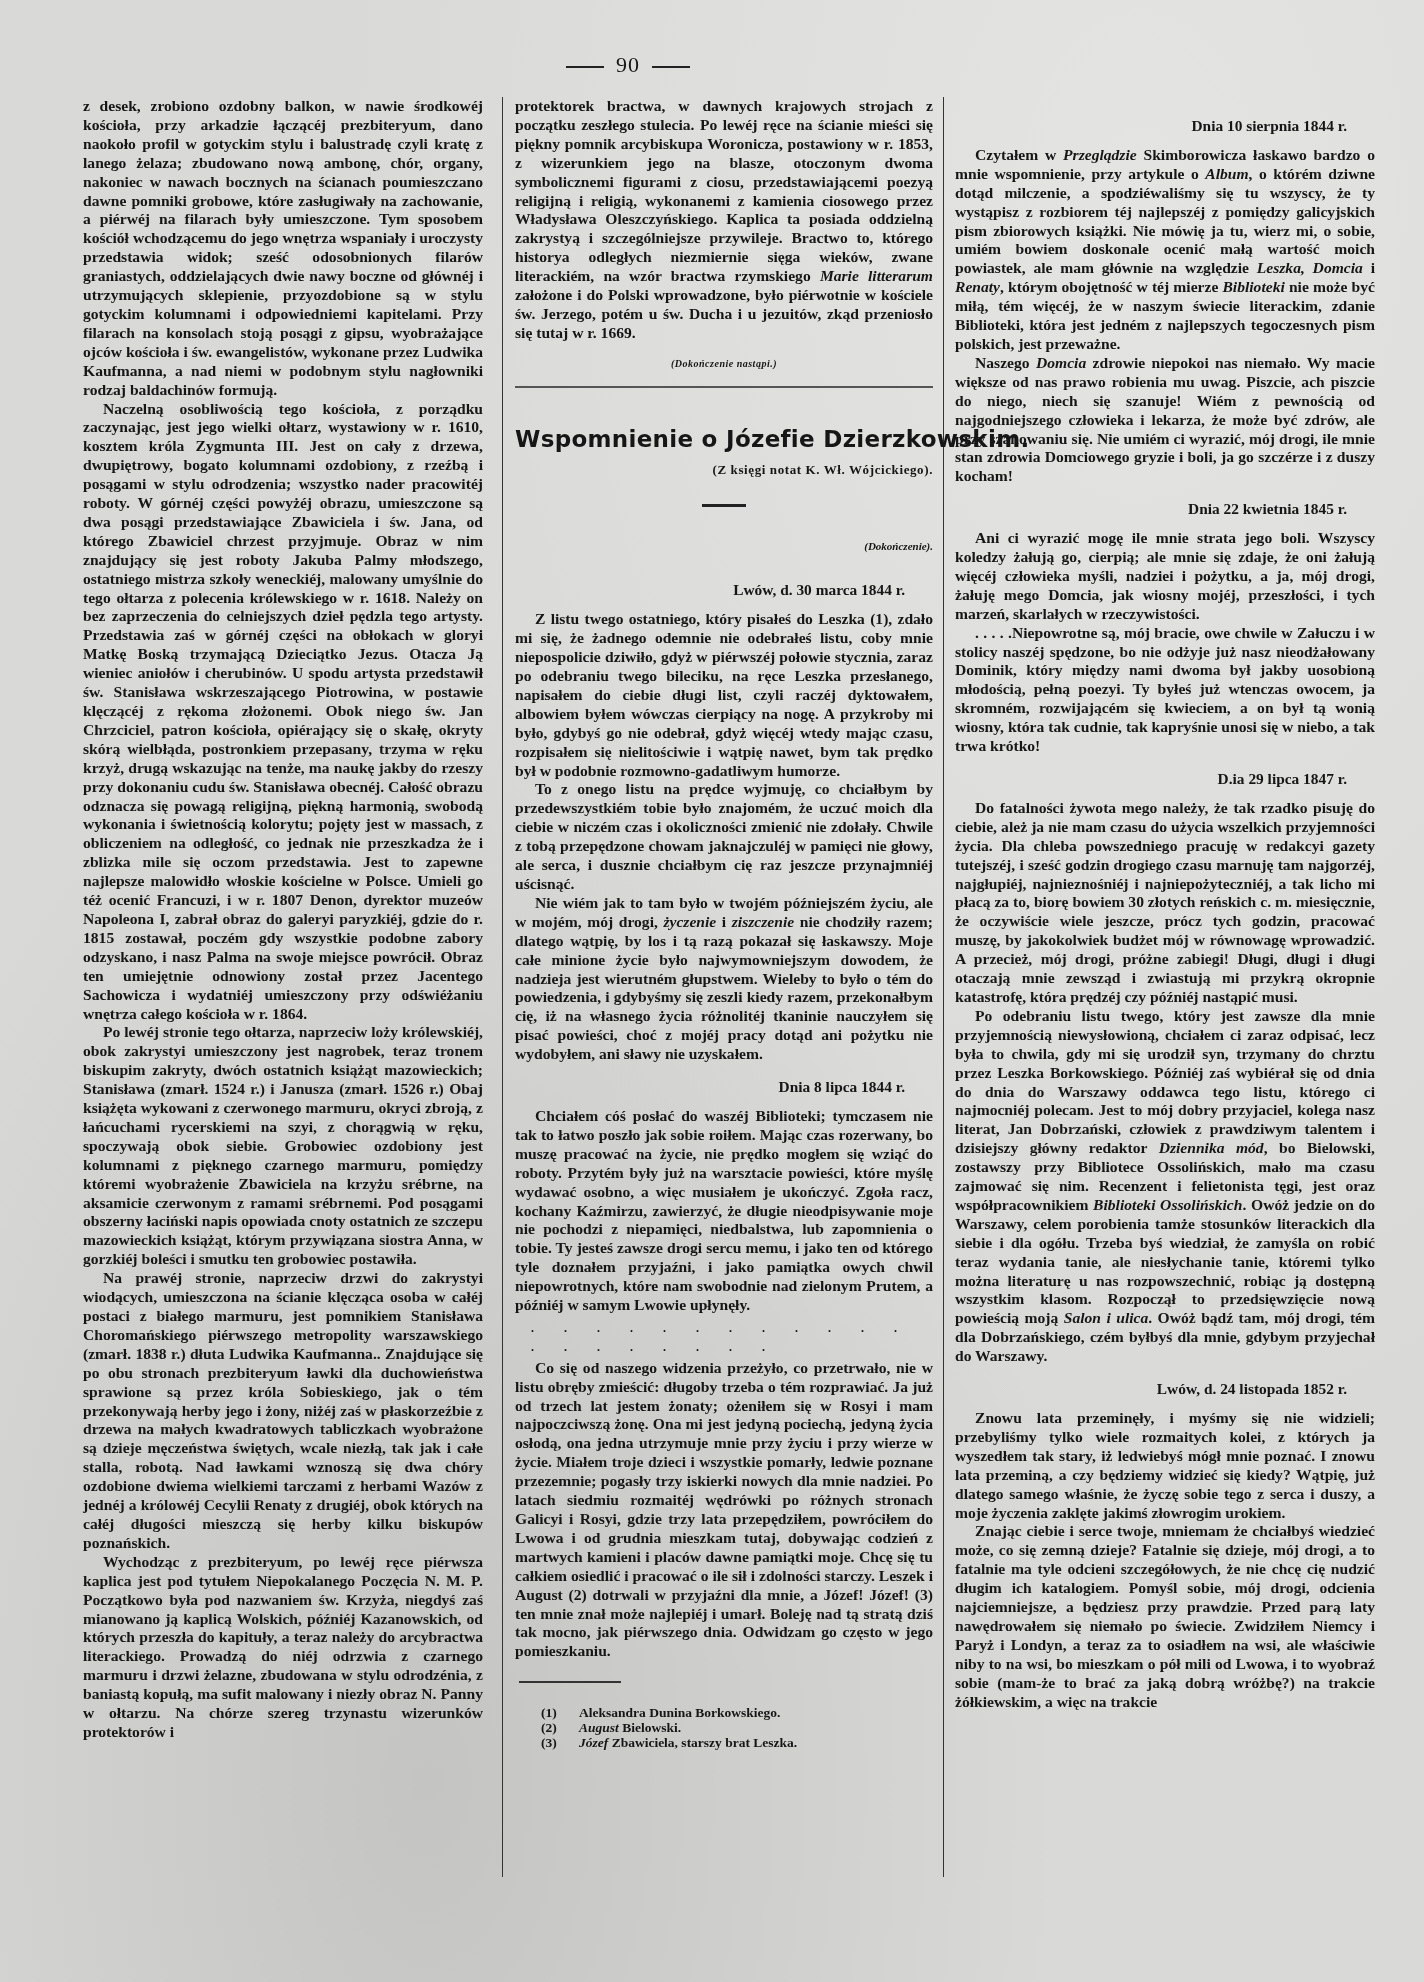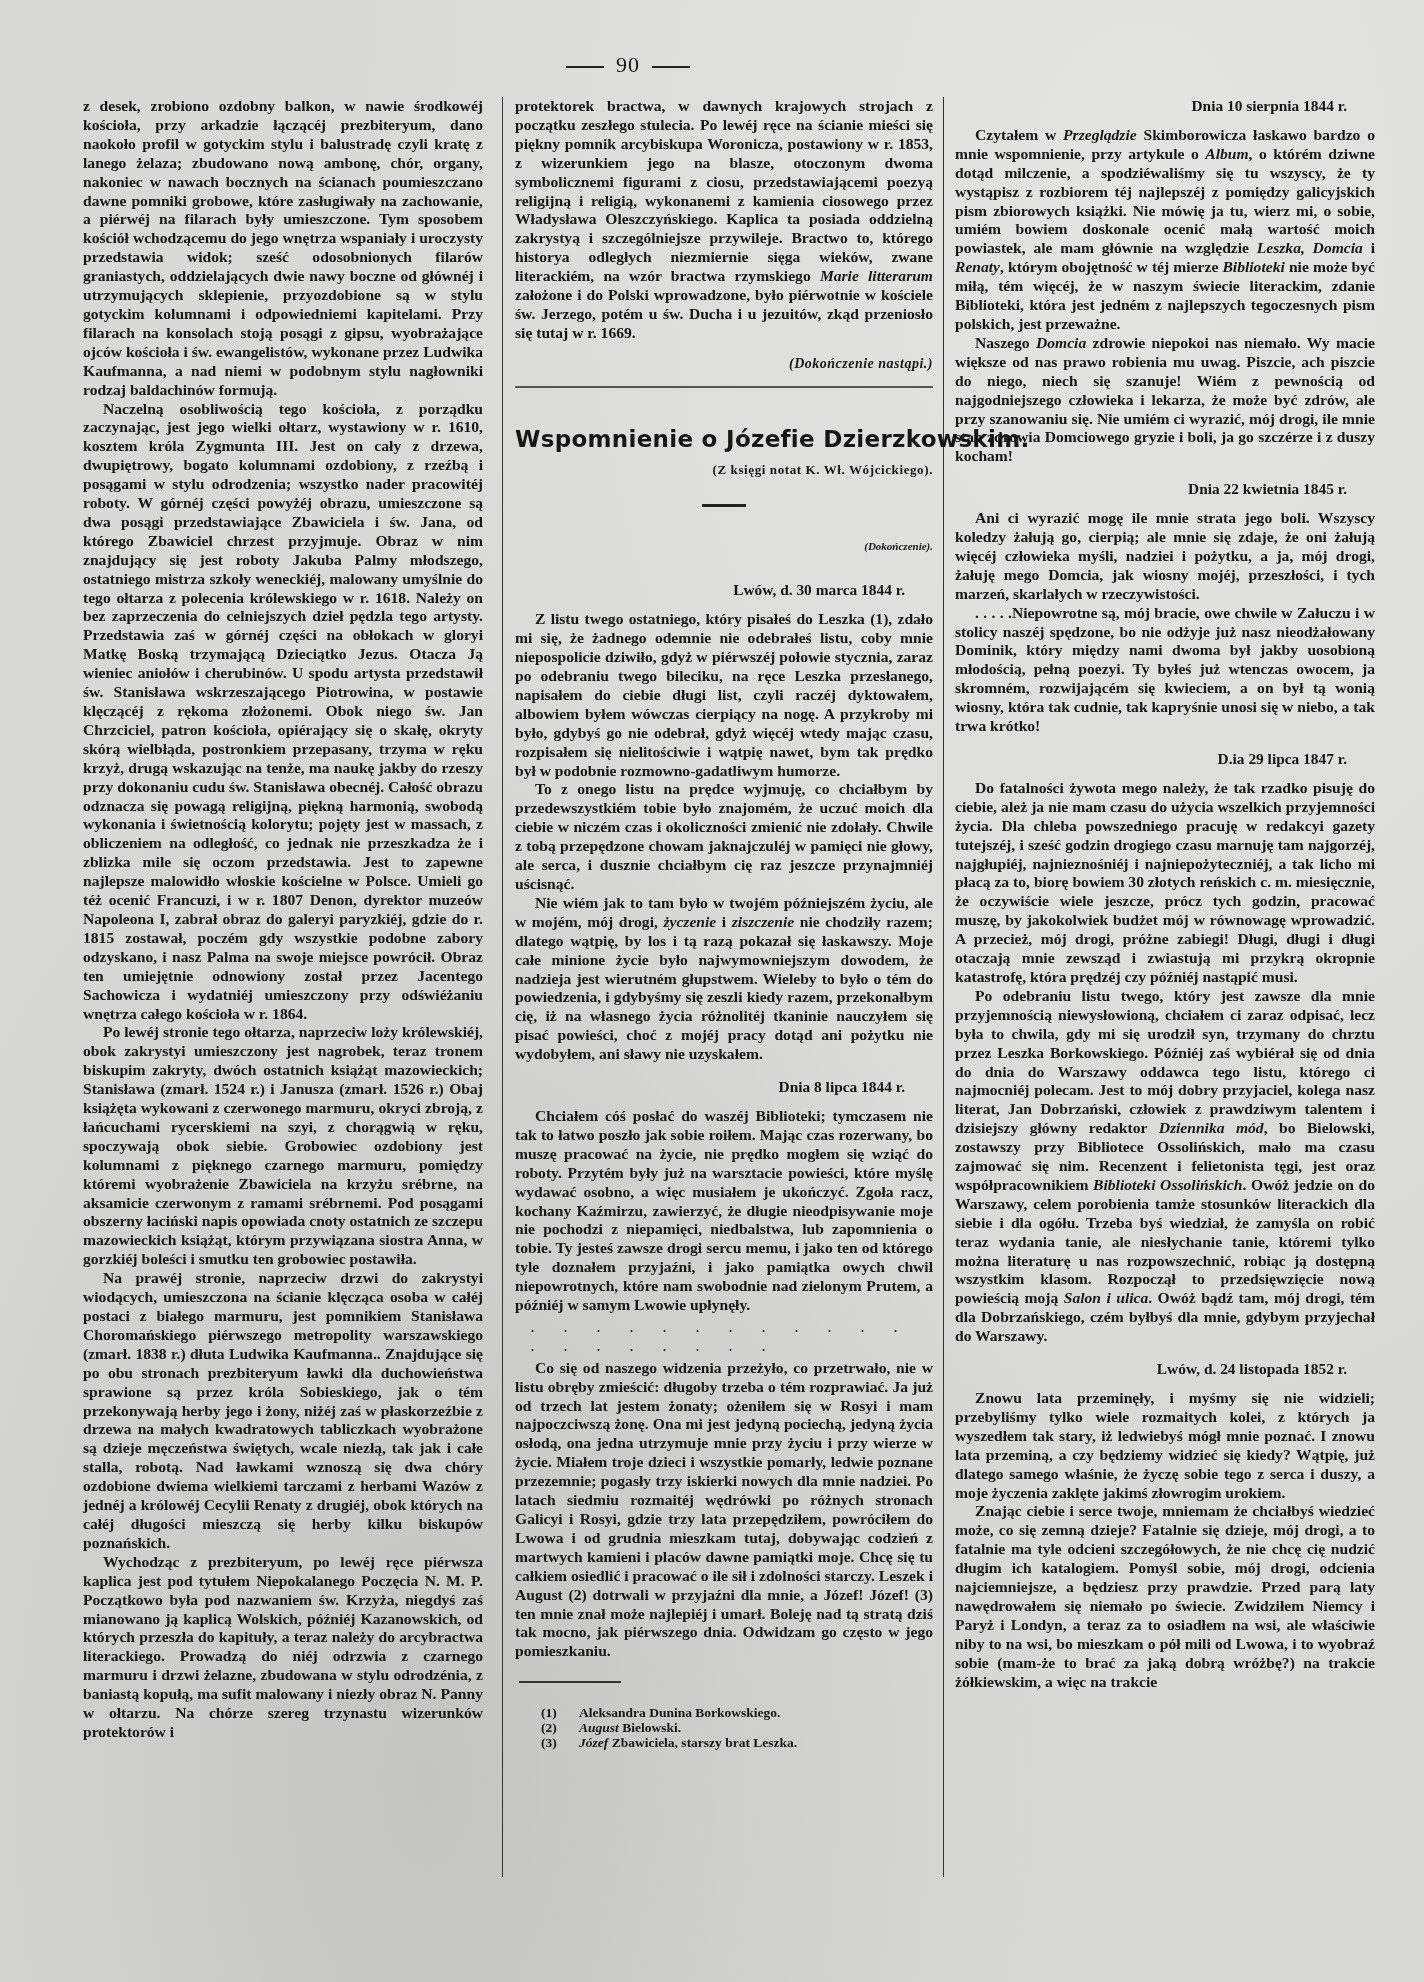--- a/index.html
+++ b/index.html
@@ -19,24 +19,24 @@
   .page-number .dash { display: inline-block; width: 38px; height: 2px; background: #222; vertical-align: middle; margin: 0 12px; }
   .col {
     position: absolute; top: 97px;
     font-size: 15.6px; line-height: 18.9px;
     text-align: justify; font-weight: bold;
   }
   .col p { margin: 0; text-indent: 20px; hyphens: manual; }
   .col p.noindent { text-indent: 0; }
   #col-left { left: 83px; width: 400px; }
   #col-mid { left: 515px; width: 418px; }
-  #col-right { left: 955px; width: 420px; }
+  #col-right { left: 955px; width: 420px; margin-top: 20px; }
   .rule-v { position: absolute; width: 1px; background: #333; }
   .dateline { text-align: right; padding-right: 28px; margin: 0 0 10px 0; font-size: 15.4px; }
-  .cont-note { text-align: right; font-style: italic; font-size: 14px; margin: 12px 0 8px 0; letter-spacing: 0.5px; }
+  .cont-note { text-align: center; font-style: italic; font-size: 10px; margin: 12px 0 8px 0; letter-spacing: 0.5px; }
   .hr-full { height: 2px; background: #555; margin: 12px 0 0 0; }
   .article-title {
     font-family: "DejaVu Sans", "Liberation Sans", sans-serif;
     font-weight: bold; font-size: 23px; text-align: center;
     margin: 42px 0 12px 0; letter-spacing: 0.3px; white-space: nowrap;
   }
   .article-source { text-align: right; font-size: 13px; letter-spacing: 0.6px; margin-bottom: 24px; }
   .short-rule { width: 44px; height: 3px; background: #222; margin: 0 auto 30px auto; }
   .continuation { text-align: right; font-style: italic; font-size: 11px; margin-bottom: 26px; }
   .dots { letter-spacing: 13.5px; text-align: left; margin: 4px 0 2px 16px; font-size: 12px; }

